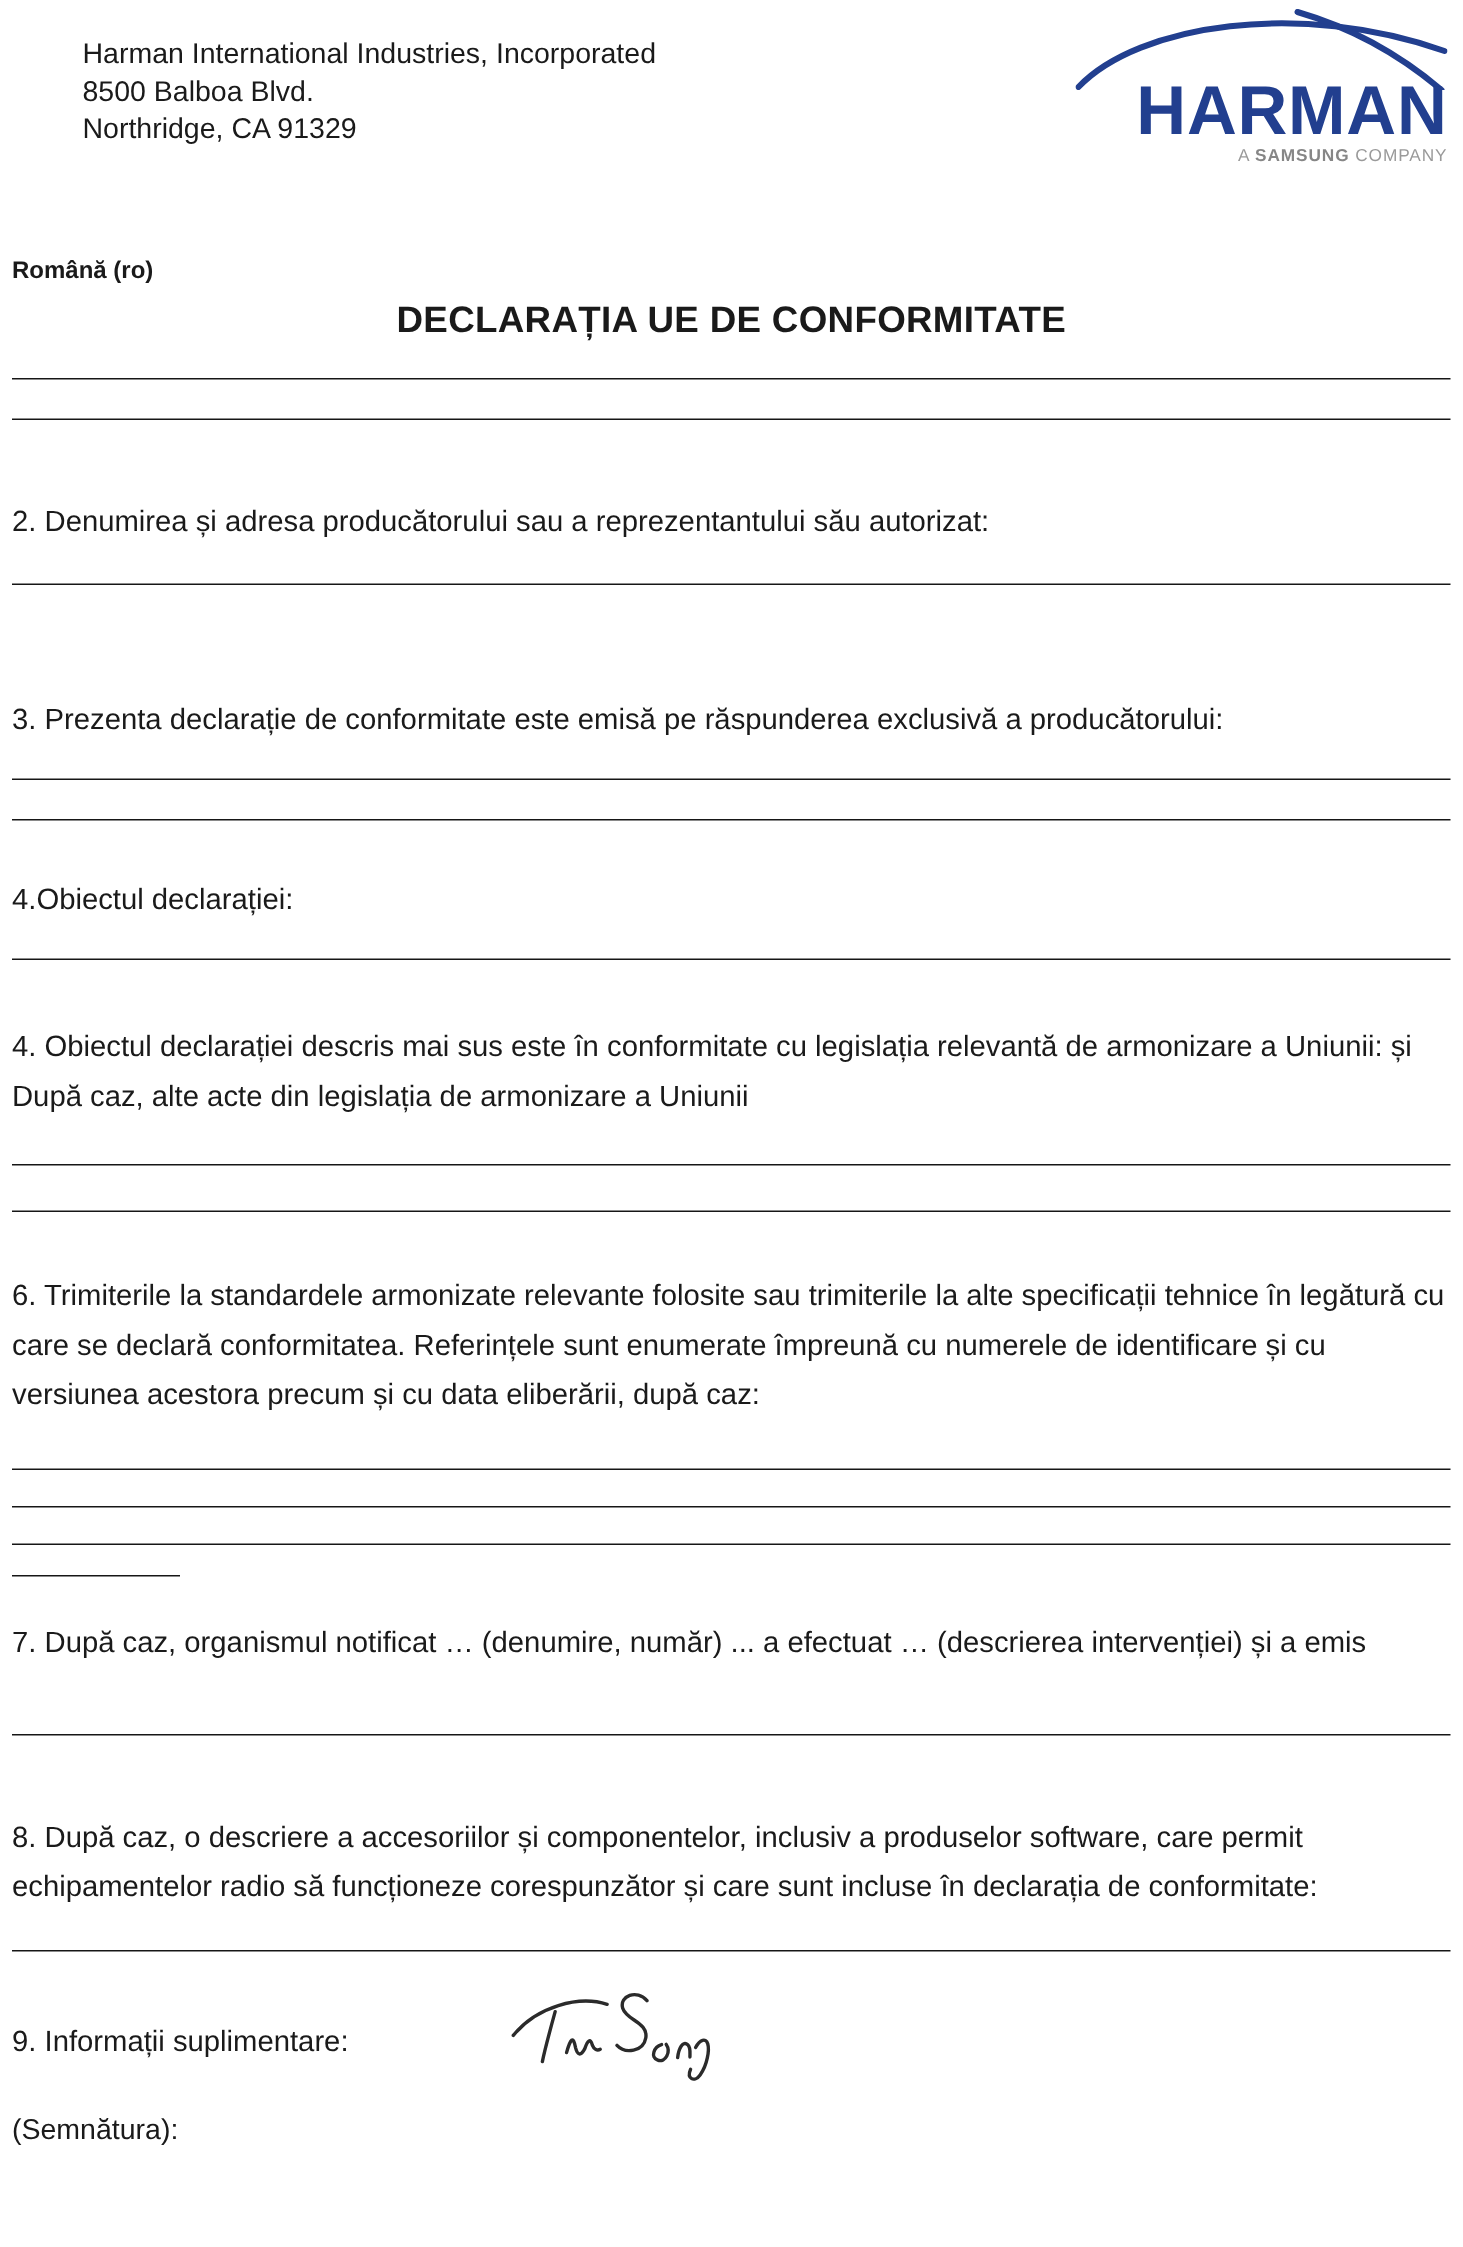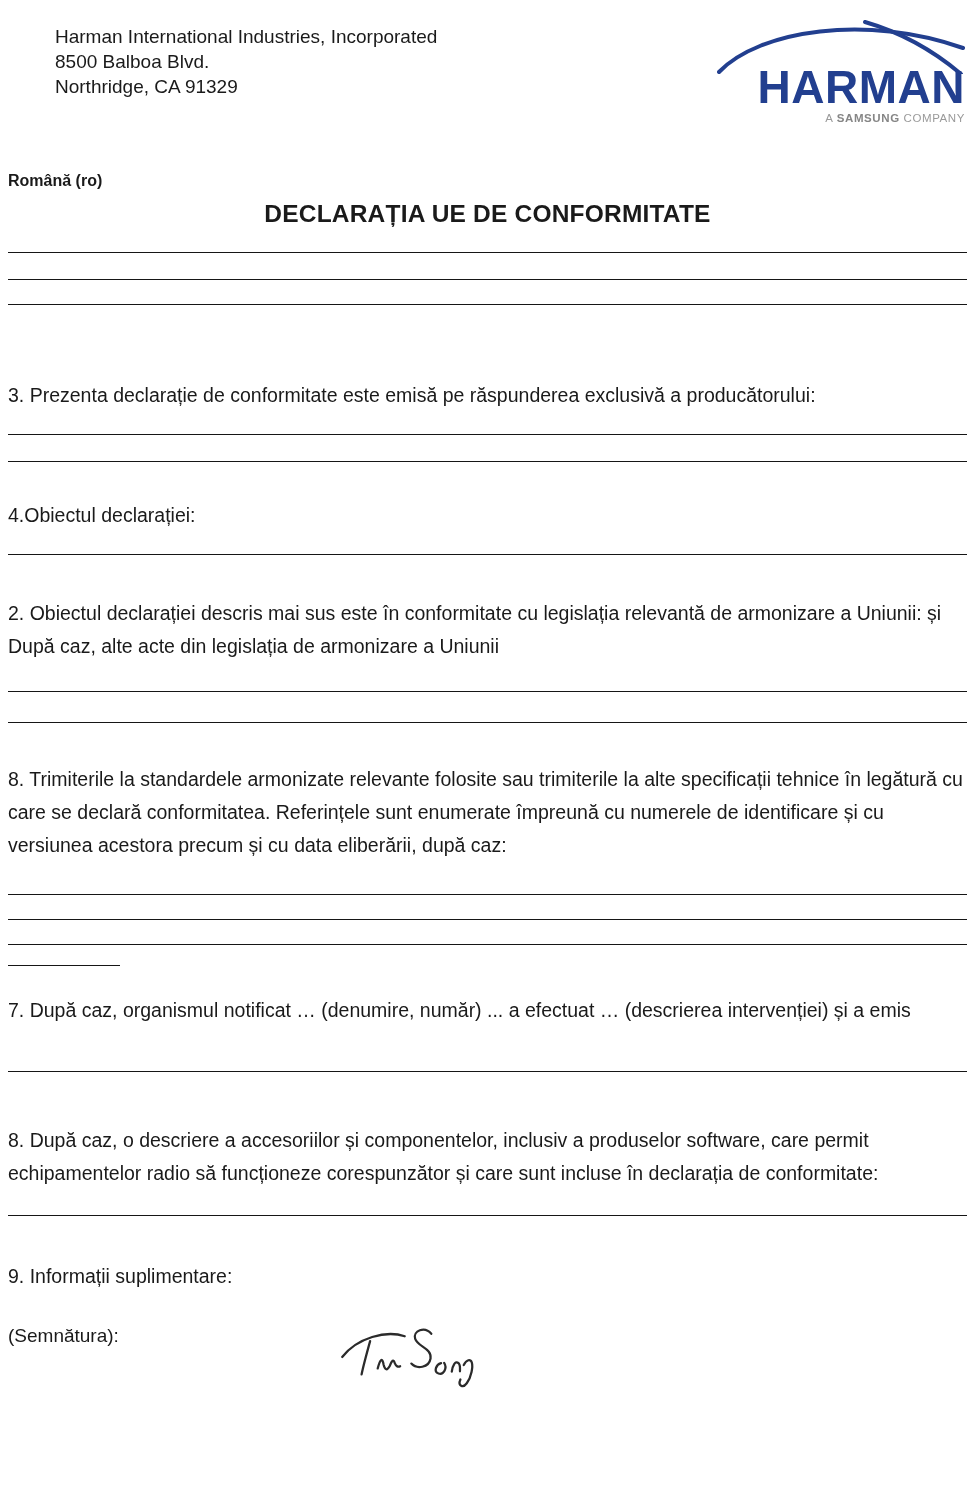--- a/index.html
+++ b/index.html
@@ -4,21 +4,21 @@
 <style>
   html,body { margin:0; padding:0; background:#ffffff; }
   .page {
     position:relative; width:975px; height:1498px; margin:0 auto;
     box-sizing:border-box; padding:0 8px; overflow:hidden;
     font-family:"Liberation Sans", sans-serif; color:#1a1a1a; background:#fff;
   }
   
   .hdr { position:relative; height:148px;margin-left:47px; }
   .address { padding-top:24px; font-size:19px; line-height:25px; }
-  .logo { position:absolute; top:20px; right:2px; width:248px; }
+  .logo { position:absolute; top:6px; right:2px; width:248px; }
   .logo-swoosh { display:block; width:248px; height:54px; margin-bottom:-10px; }
   .logo-name { font-size:46px; font-weight:700; letter-spacing:0.5px; color:#223f8f; line-height:46px; text-align:right; }
   .logo-sub { text-align:right; font-size:11.5px; color:#9a9a9a; letter-spacing:0.6px; margin-top:2px; }
   .logo-sub .brand { font-weight:700; color:#868686; }
   
   .lang { margin-top:24px; font-size:16px; font-weight:700; }
   .title { margin:10px 0 0 0; text-align:center; font-size:24.5px; font-weight:700; letter-spacing:0.2px; }
   
   .item-text { margin:0; font-size:19.5px; line-height:33px; }
   .rule { height:0; border-bottom:1.6px solid #161616; }
@@ -55,42 +55,43 @@
   <div class="lang">Română (ro)</div>
 
   <h1 class="title">DECLARAȚIA UE DE CONFORMITATE</h1>
 
   <section>
     <div class="rule" style="margin-top:24px"></div>
     <div class="rule" style="margin-top:26px"></div>
   </section>
 
   <section>
+    <p class="item-text" style="margin-top:52px">2. Denumirea și adresa producătorului sau a reprezentantului său autorizat:</p>
     <div class="rule" style="margin-top:24px"></div>
   </section>
 
   <section>
     <p class="item-text" style="margin-top:74px">3. Prezenta declarație de conformitate este emisă pe răspunderea exclusivă a producătorului:</p>
     <div class="rule" style="margin-top:22px"></div>
     <div class="rule" style="margin-top:26px"></div>
   </section>
 
   <section>
     <p class="item-text" style="margin-top:37px">4.Obiectul declarației:</p>
     <div class="rule" style="margin-top:22px"></div>
   </section>
 
   <section>
-    <p class="item-text" style="margin-top:42px">2. Obiectul declarației descris mai sus este în conformitate cu legislația relevantă de armonizare a Uniunii: și După caz, alte acte din legislația de armonizare a Uniunii</p>
+    <p class="item-text" style="margin-top:42px">4. Obiectul declarației descris mai sus este în conformitate cu legislația relevantă de armonizare a Uniunii: și După caz, alte acte din legislația de armonizare a Uniunii</p>
     <div class="rule" style="margin-top:28px"></div>
     <div class="rule" style="margin-top:30px"></div>
   </section>
 
   <section>
-    <p class="item-text" style="margin-top:40px">8. Trimiterile la standardele armonizate relevante folosite sau trimiterile la alte specificații tehnice în legătură cu care se declară conformitatea. Referințele sunt enumerate împreună cu numerele de identificare și cu versiunea acestora precum și cu data eliberării, după caz:</p>
+    <p class="item-text" style="margin-top:40px">6. Trimiterile la standardele armonizate relevante folosite sau trimiterile la alte specificații tehnice în legătură cu care se declară conformitatea. Referințele sunt enumerate împreună cu numerele de identificare și cu versiunea acestora precum și cu data eliberării, după caz:</p>
     <div class="rule" style="margin-top:32px"></div>
     <div class="rule" style="margin-top:24px"></div>
     <div class="rule" style="margin-top:24px"></div>
     <div class="rule short" style="margin-top:20px"></div>
   </section>
 
   <section>
     <p class="item-text" style="margin-top:28px">7. După caz, organismul notificat … (denumire, număr) ... a efectuat … (descrierea intervenției) și a emis</p>
     <div class="rule" style="margin-top:44px"></div>
   </section>

